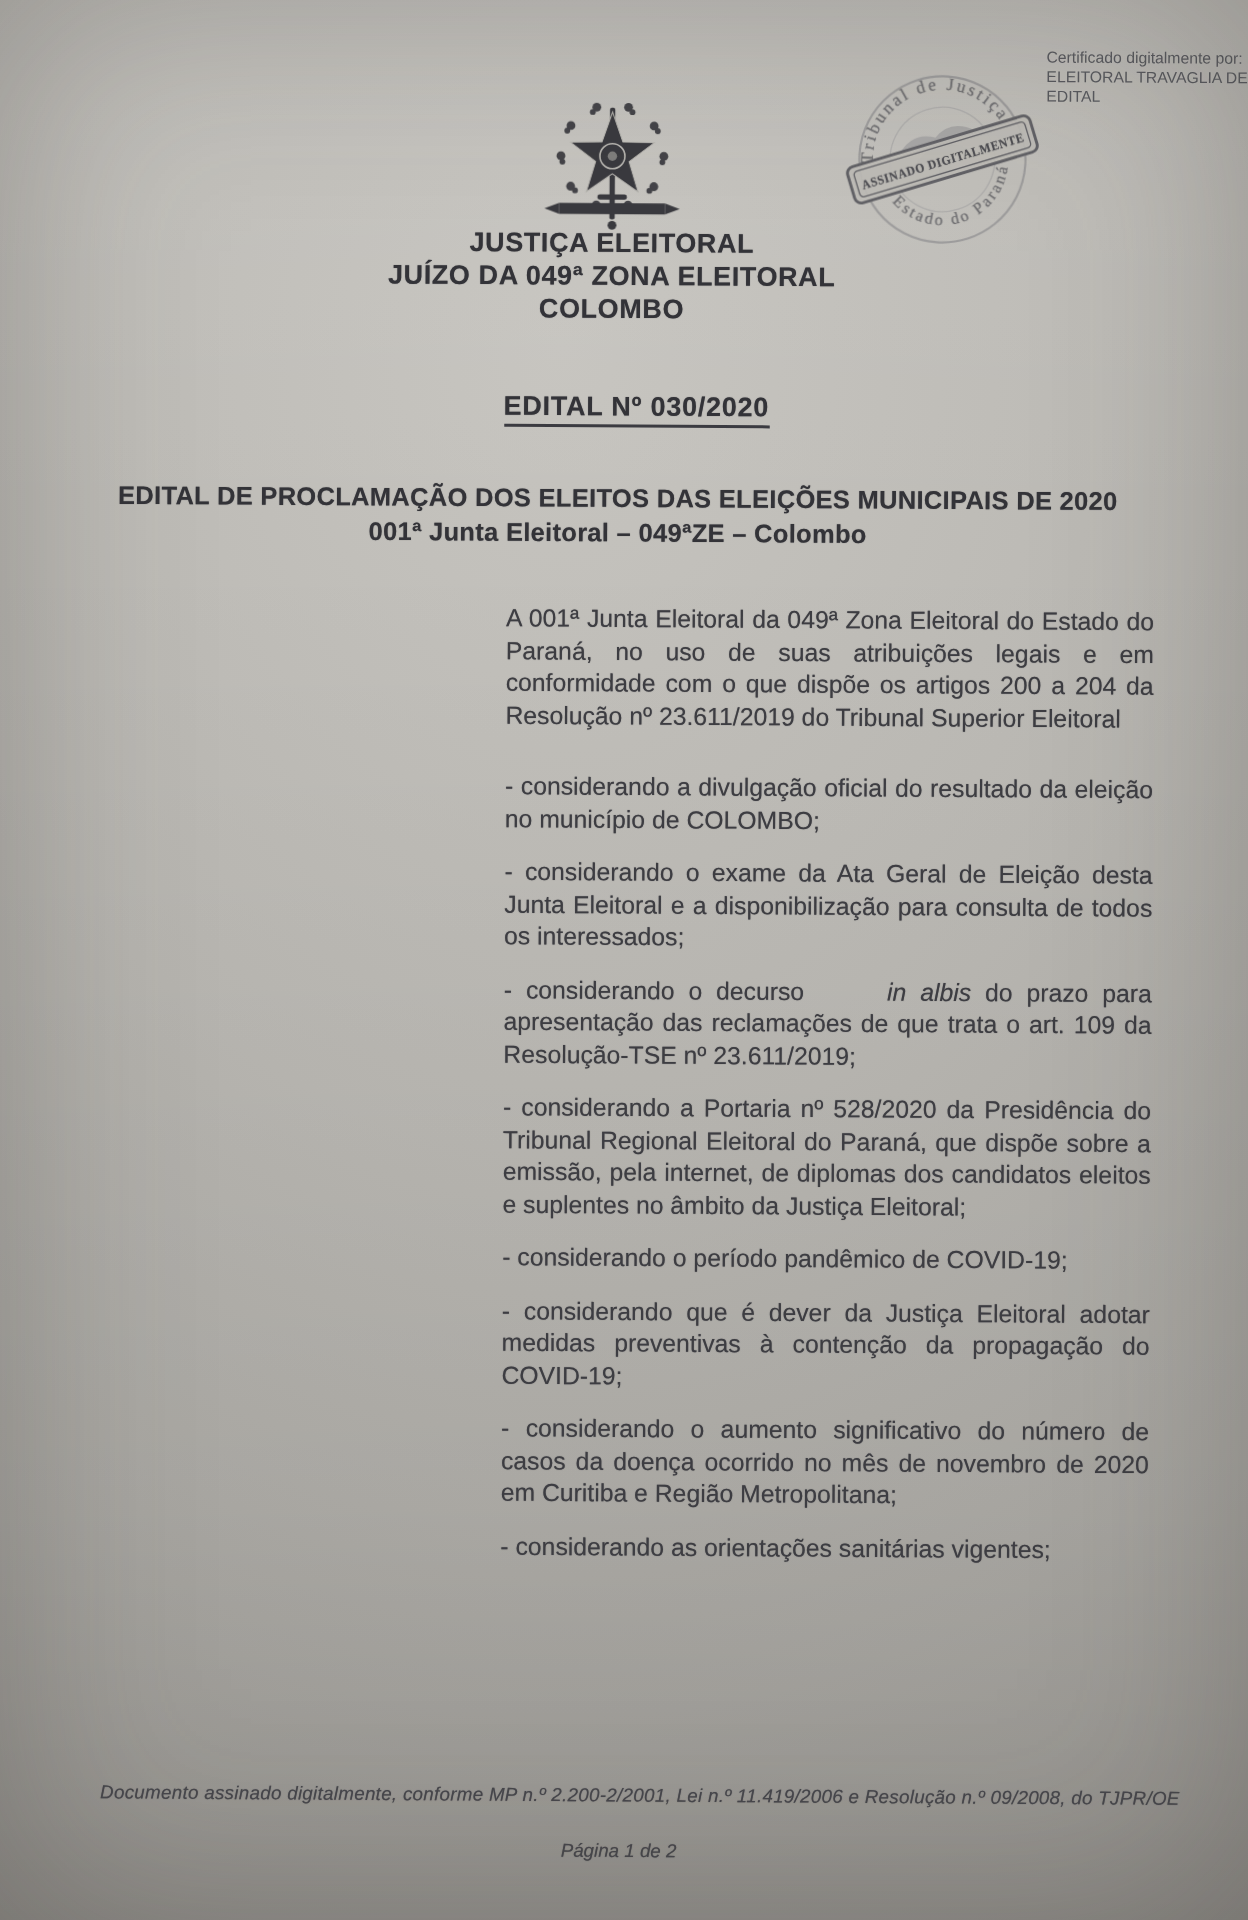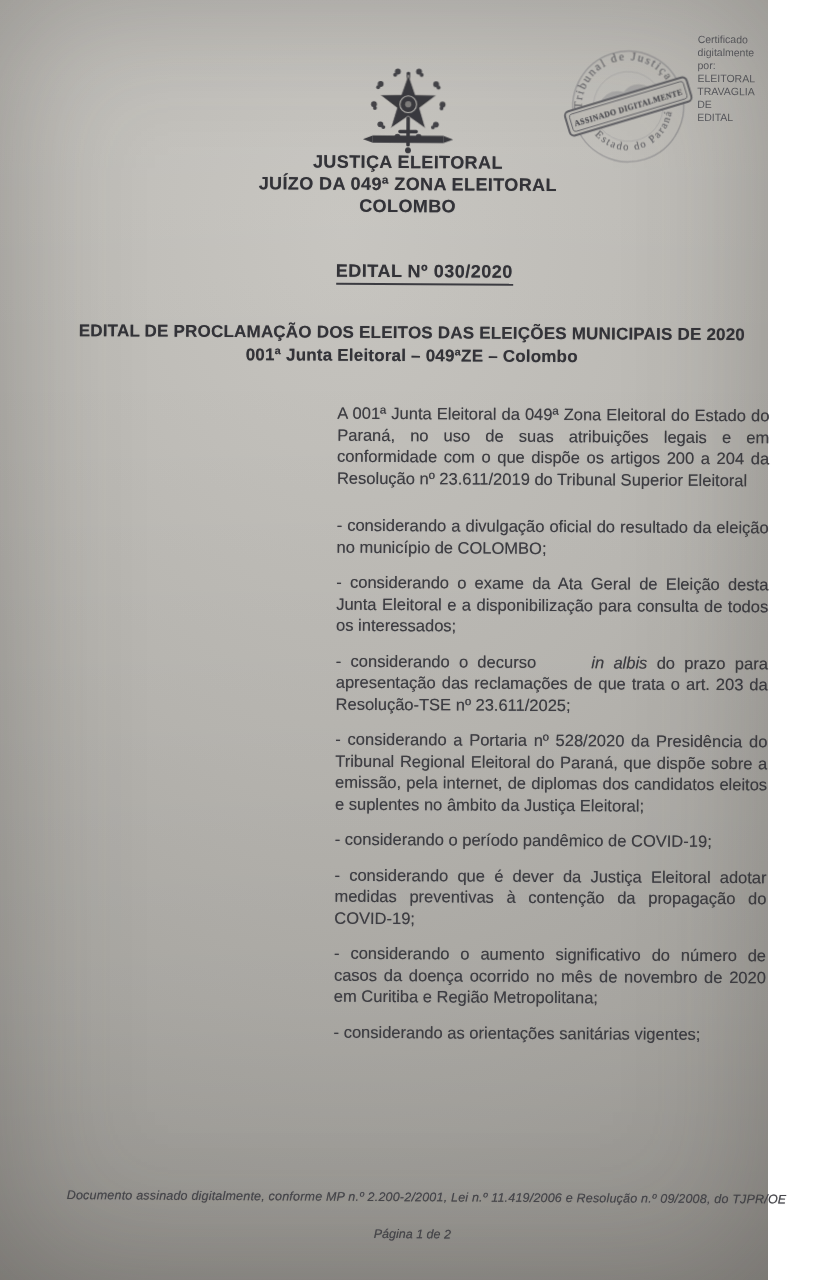--- a/index.html
+++ b/index.html
@@ -1,21 +1,21 @@
 <!DOCTYPE html>
 <html><head>
 <meta charset="utf-8">
 <style>
   html,body{margin:0;padding:0;}
   body{
     width:832px;height:1280px;overflow:hidden;
     font-family:"Liberation Sans",sans-serif;
   }
   .paper-photo{
-    position:relative;width:768px;height:1280px;
+    position:relative;width:832px;height:1280px;
     background:
       linear-gradient(to bottom, rgba(255,255,255,0.07) 0%, rgba(0,0,0,0) 28%, rgba(0,0,0,0.05) 78%, rgba(0,0,0,0.12) 100%),
       radial-gradient(ellipse 130% 105% at 45% 18%, #c6c4bf 0%, #bab8b3 40%, #aeaca7 68%, #a19e99 92%, #97948f 100%);
   }
   .paper-photo::after{
     content:"";position:absolute;inset:0;pointer-events:none;
     box-shadow:inset 0 0 140px rgba(55,53,49,0.30);
   }
   .content{
     position:absolute;inset:0;
@@ -149,21 +149,21 @@
 
     <div class="subtitle">
       <div>EDITAL DE PROCLAMAÇÃO DOS ELEITOS DAS ELEIÇÕES MUNICIPAIS DE 2020</div>
       <div>001ª Junta Eleitoral – 049ªZE – Colombo</div>
     </div>
 
     <div class="docbody">
       <p class="intro">A 001ª Junta Eleitoral da 049ª Zona Eleitoral do Estado do Paraná, no uso de suas atribuições legais e em conformidade com o que dispõe os artigos 200 a 204 da Resolução nº 23.611/2019 do Tribunal Superior Eleitoral</p>
       <p>- considerando a divulgação oficial do resultado da eleição no município de COLOMBO;</p>
       <p>- considerando o exame da Ata Geral de Eleição desta Junta Eleitoral e a disponibilização para consulta de todos os interessados;</p>
-      <p><span>- considerando o decurso </span><span class="it">in albis</span><span> do prazo para apresentação das reclamações de que trata o art. 203 da Resolução-TSE nº 23.611/2025;</span></p>
+      <p><span>- considerando o decurso </span><span class="it">in albis</span><span> do prazo para apresentação das reclamações de que trata o art. 109 da Resolução-TSE nº 23.611/2019;</span></p>
       <p>- considerando a Portaria nº 528/2020 da Presidência do Tribunal Regional Eleitoral do Paraná, que dispõe sobre a emissão, pela internet, de diplomas dos candidatos eleitos e suplentes no âmbito da Justiça Eleitoral;</p>
       <p>- considerando o período pandêmico de COVID-19;</p>
       <p>- considerando que é dever da Justiça Eleitoral adotar medidas preventivas à contenção da propagação do COVID-19;</p>
       <p>- considerando o aumento significativo do número de casos da doença ocorrido no mês de novembro de 2020 em Curitiba e Região Metropolitana;</p>
       <p>- considerando as orientações sanitárias vigentes;</p>
     </div>
 
     <div class="footnote">Documento assinado digitalmente, conforme MP n.º 2.200-2/2001, Lei n.º 11.419/2006 e Resolução n.º 09/2008, do TJPR/OE</div>
     <div class="pagenum">Página 1 de 2</div>
 

